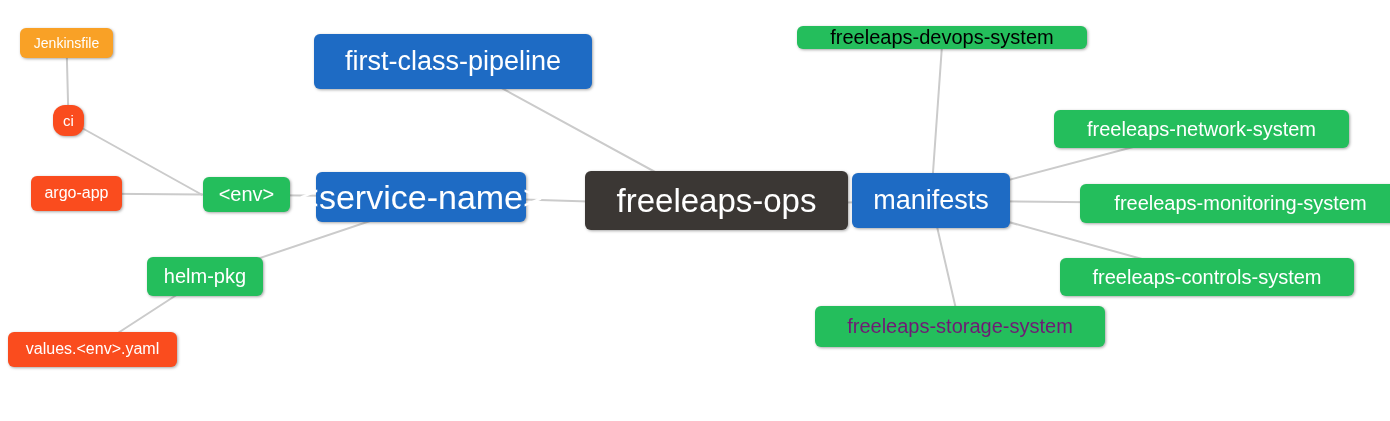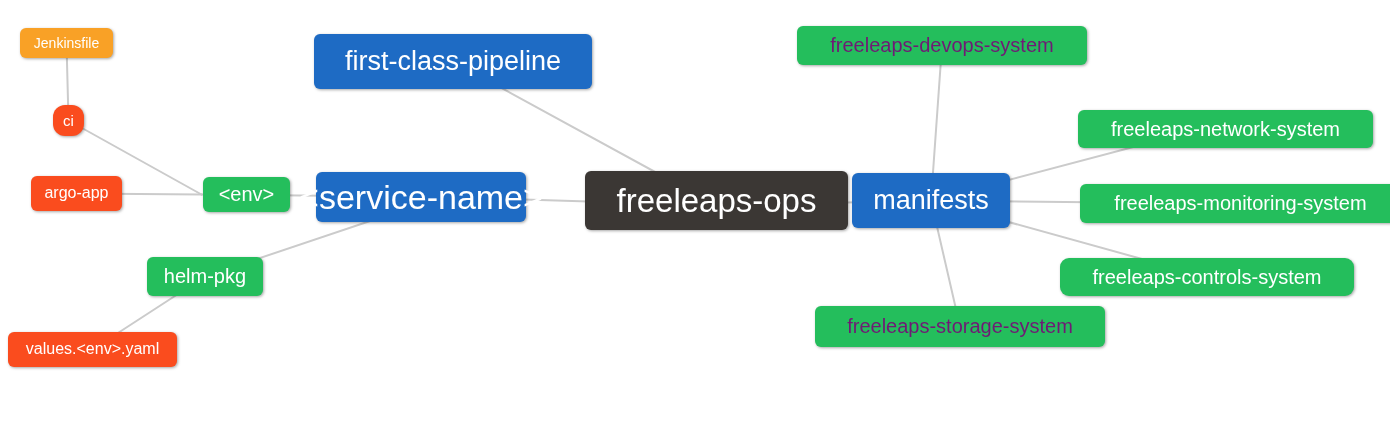--- a/index.html
+++ b/index.html
@@ -88,29 +88,29 @@
       </div>
       <div class="node" style="left: 31px; top: 176px; width: 91px; height: 35px; font-size: 16px; background: rgb(250, 76, 30); color: rgb(255, 255, 255);">
         <span>argo-app</span>
       </div>
       <div class="node" style="left: 8px; top: 332px; width: 169px; height: 35px; font-size: 16px; background: rgb(250, 76, 30); color: rgb(255, 255, 255); text-align: center;">
         <span>values.&lt;env&gt;.yaml</span>
       </div>
       <div class="node" style="left: 20px; top: 28px; width: 93px; height: 30px; font-size: 14px; background: rgb(249, 161, 38); color: rgb(255, 255, 255);">
         <span>Jenkinsfile</span>
       </div>
-      <div class="node" style="left: 797px; top: 26px; width: 290px; height: 39px; font-size: 20px; background: rgb(36, 190, 92); color: #701a75;">
+      <div class="node" style="left: 797px; top: 26px; width: 290px; height: 23px; font-size: 20px; background: rgb(36, 190, 92); color: #000000;">
         <span>freeleaps-devops-system</span>
       </div>
-      <div class="node" style="left: 1054px; top: 110px; width: 295px; height: 38px; font-size: 20px; background: rgb(36, 190, 92); color: rgb(255, 255, 255); margin-left: 24px;">
+      <div class="node" style="left: 1054px; top: 110px; width: 295px; height: 38px; font-size: 20px; background: rgb(36, 190, 92); color: rgb(255, 255, 255);">
         <span>freeleaps-network-system</span>
       </div>
       <div class="node" style="left: 1052px; top: 184px; width: 321px; height: 39px; font-size: 20px; background: rgb(36, 190, 92); color: rgb(255, 255, 255); margin-left: 28px;">
         <span>freeleaps-monitoring-system</span>
       </div>
-      <div class="node" style="left: 1060px; top: 258px; width: 294px; height: 38px; font-size: 20px; background: rgb(36, 190, 92); color: rgb(255, 255, 255); border-radius: 9px;">
+      <div class="node" style="left: 1060px; top: 258px; width: 294px; height: 38px; font-size: 20px; background: rgb(36, 190, 92); color: rgb(255, 255, 255);">
         <span>freeleaps-controls-system</span>
       </div>
       <div class="node" style="left: 815px; top: 306px; width: 290px; height: 41px; font-size: 20px; background: rgb(36, 190, 92); color: #701a75;">
         <span>freeleaps-storage-system</span>
       </div>
     </div>
 </div>
 
 </body></html>

